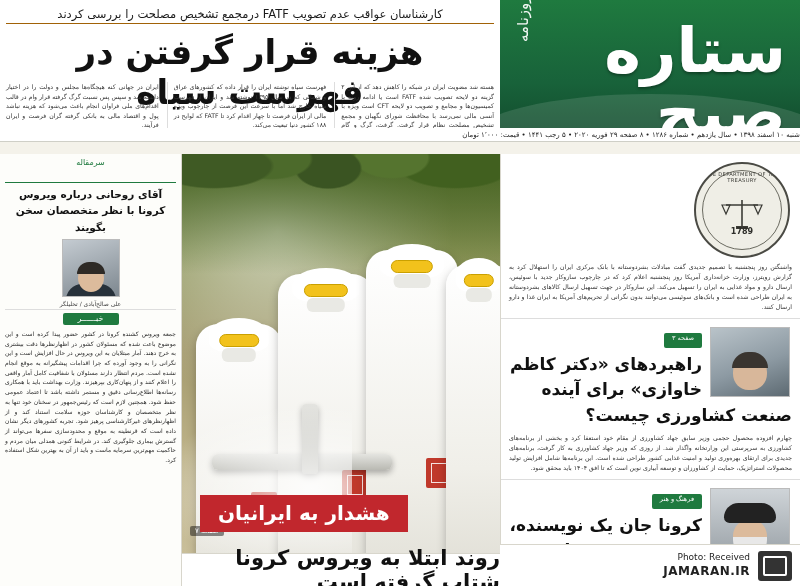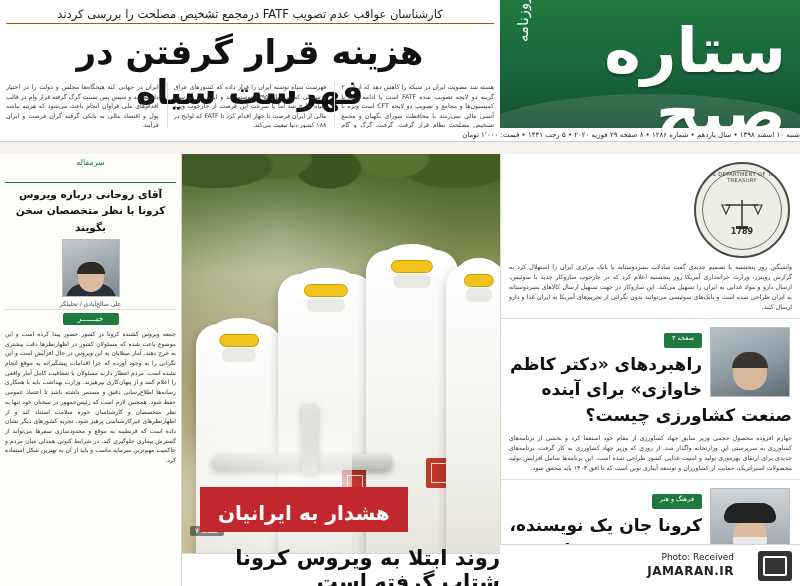--- a/index.html
+++ b/index.html
@@ -290,21 +290,21 @@
     pointer-events: none;
   }
 
   .caption-red {
     position: absolute;
     left: 18px; bottom: 54px;
     background: #c1272d;
     color: #fff;
     font-size: 20px;
     font-weight: bold;
-    padding: 14px 18px 7px;
+    padding: 6px 18px 7px;
   }
   .caption-strip {
     position: absolute;
     left: 0; right: 0; bottom: 0;
     height: 33px;
     background: #ffffff;
     border-top: 1px solid #d8d6cc;
     display: flex;
     align-items: center;
     justify-content: center;
@@ -382,21 +382,21 @@
   
   .footer {
     position: absolute;
     bottom: 0; right: 0;
     width: 300px;
     height: 42px;
     background: #ffffff;
     border-top: 1px solid #d8d6cc;
     display: flex;
     align-items: center;
-    gap: 24px;
+    gap: 8px;
     padding: 0 8px;
     direction: rtl;
     margin-top: 11px;
   }
   .jam-logo {
     width: 34px; height: 30px;
     background: #333;
     border-radius: 3px;
     position: relative;
     flex: 0 0 auto;

